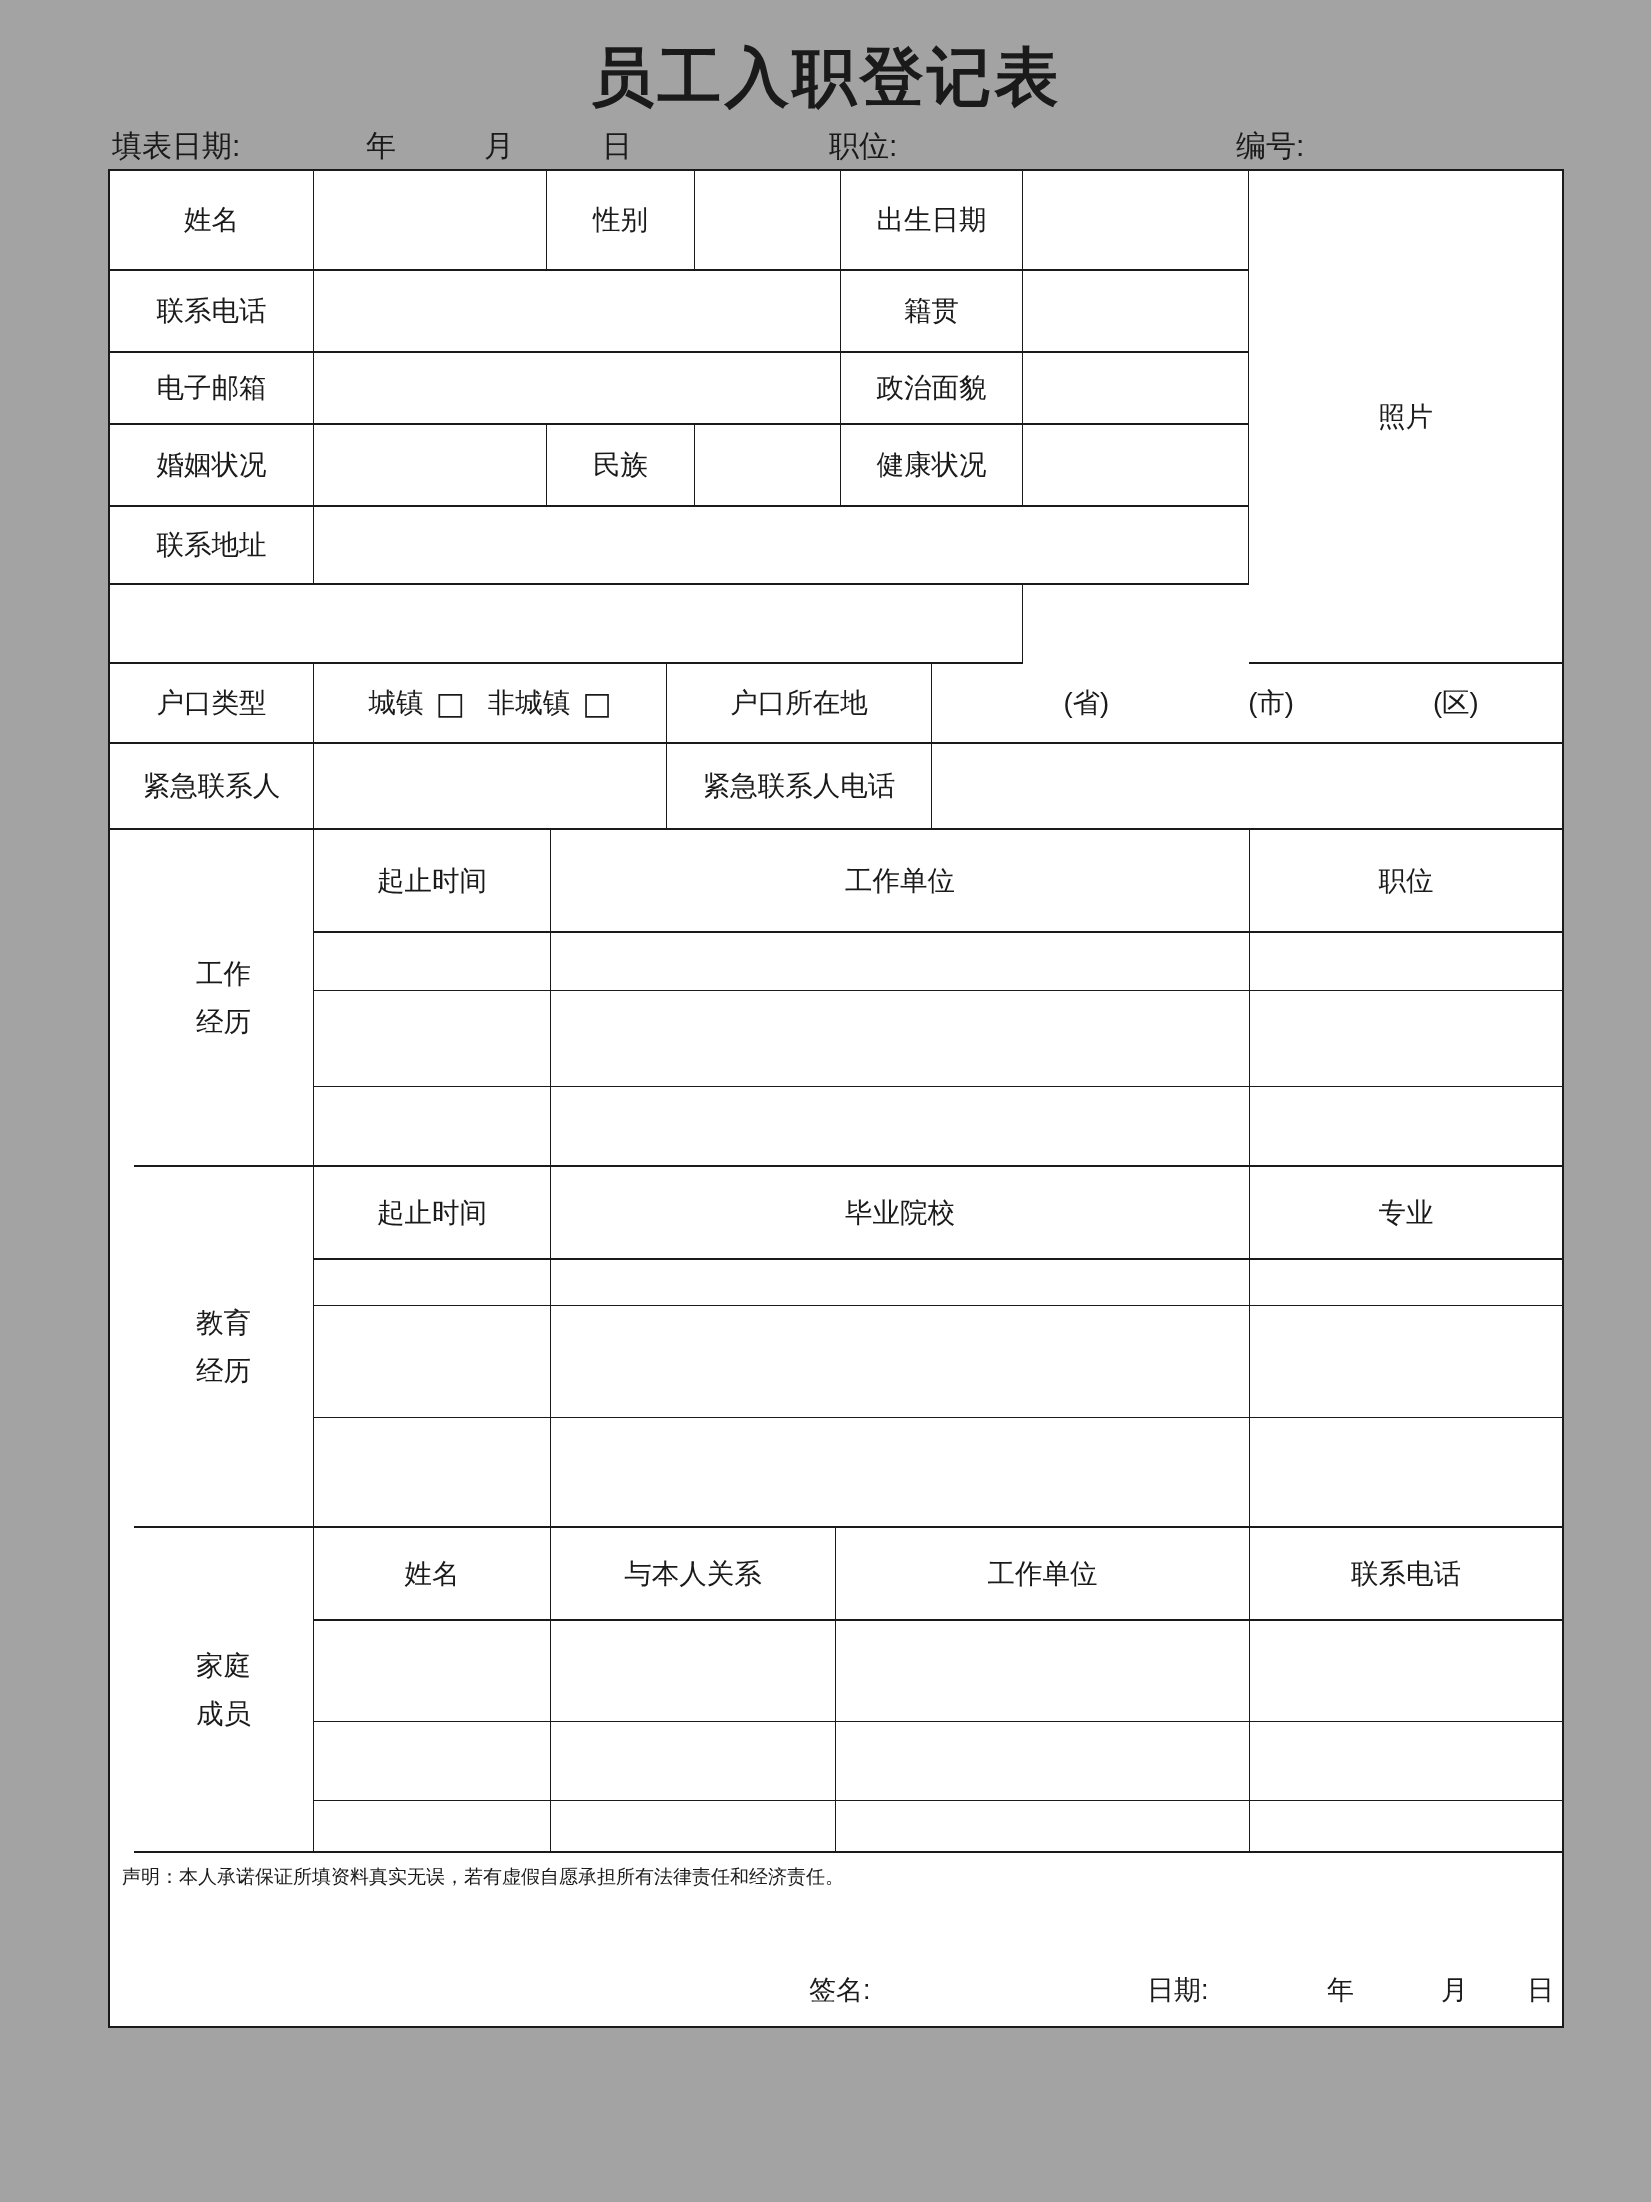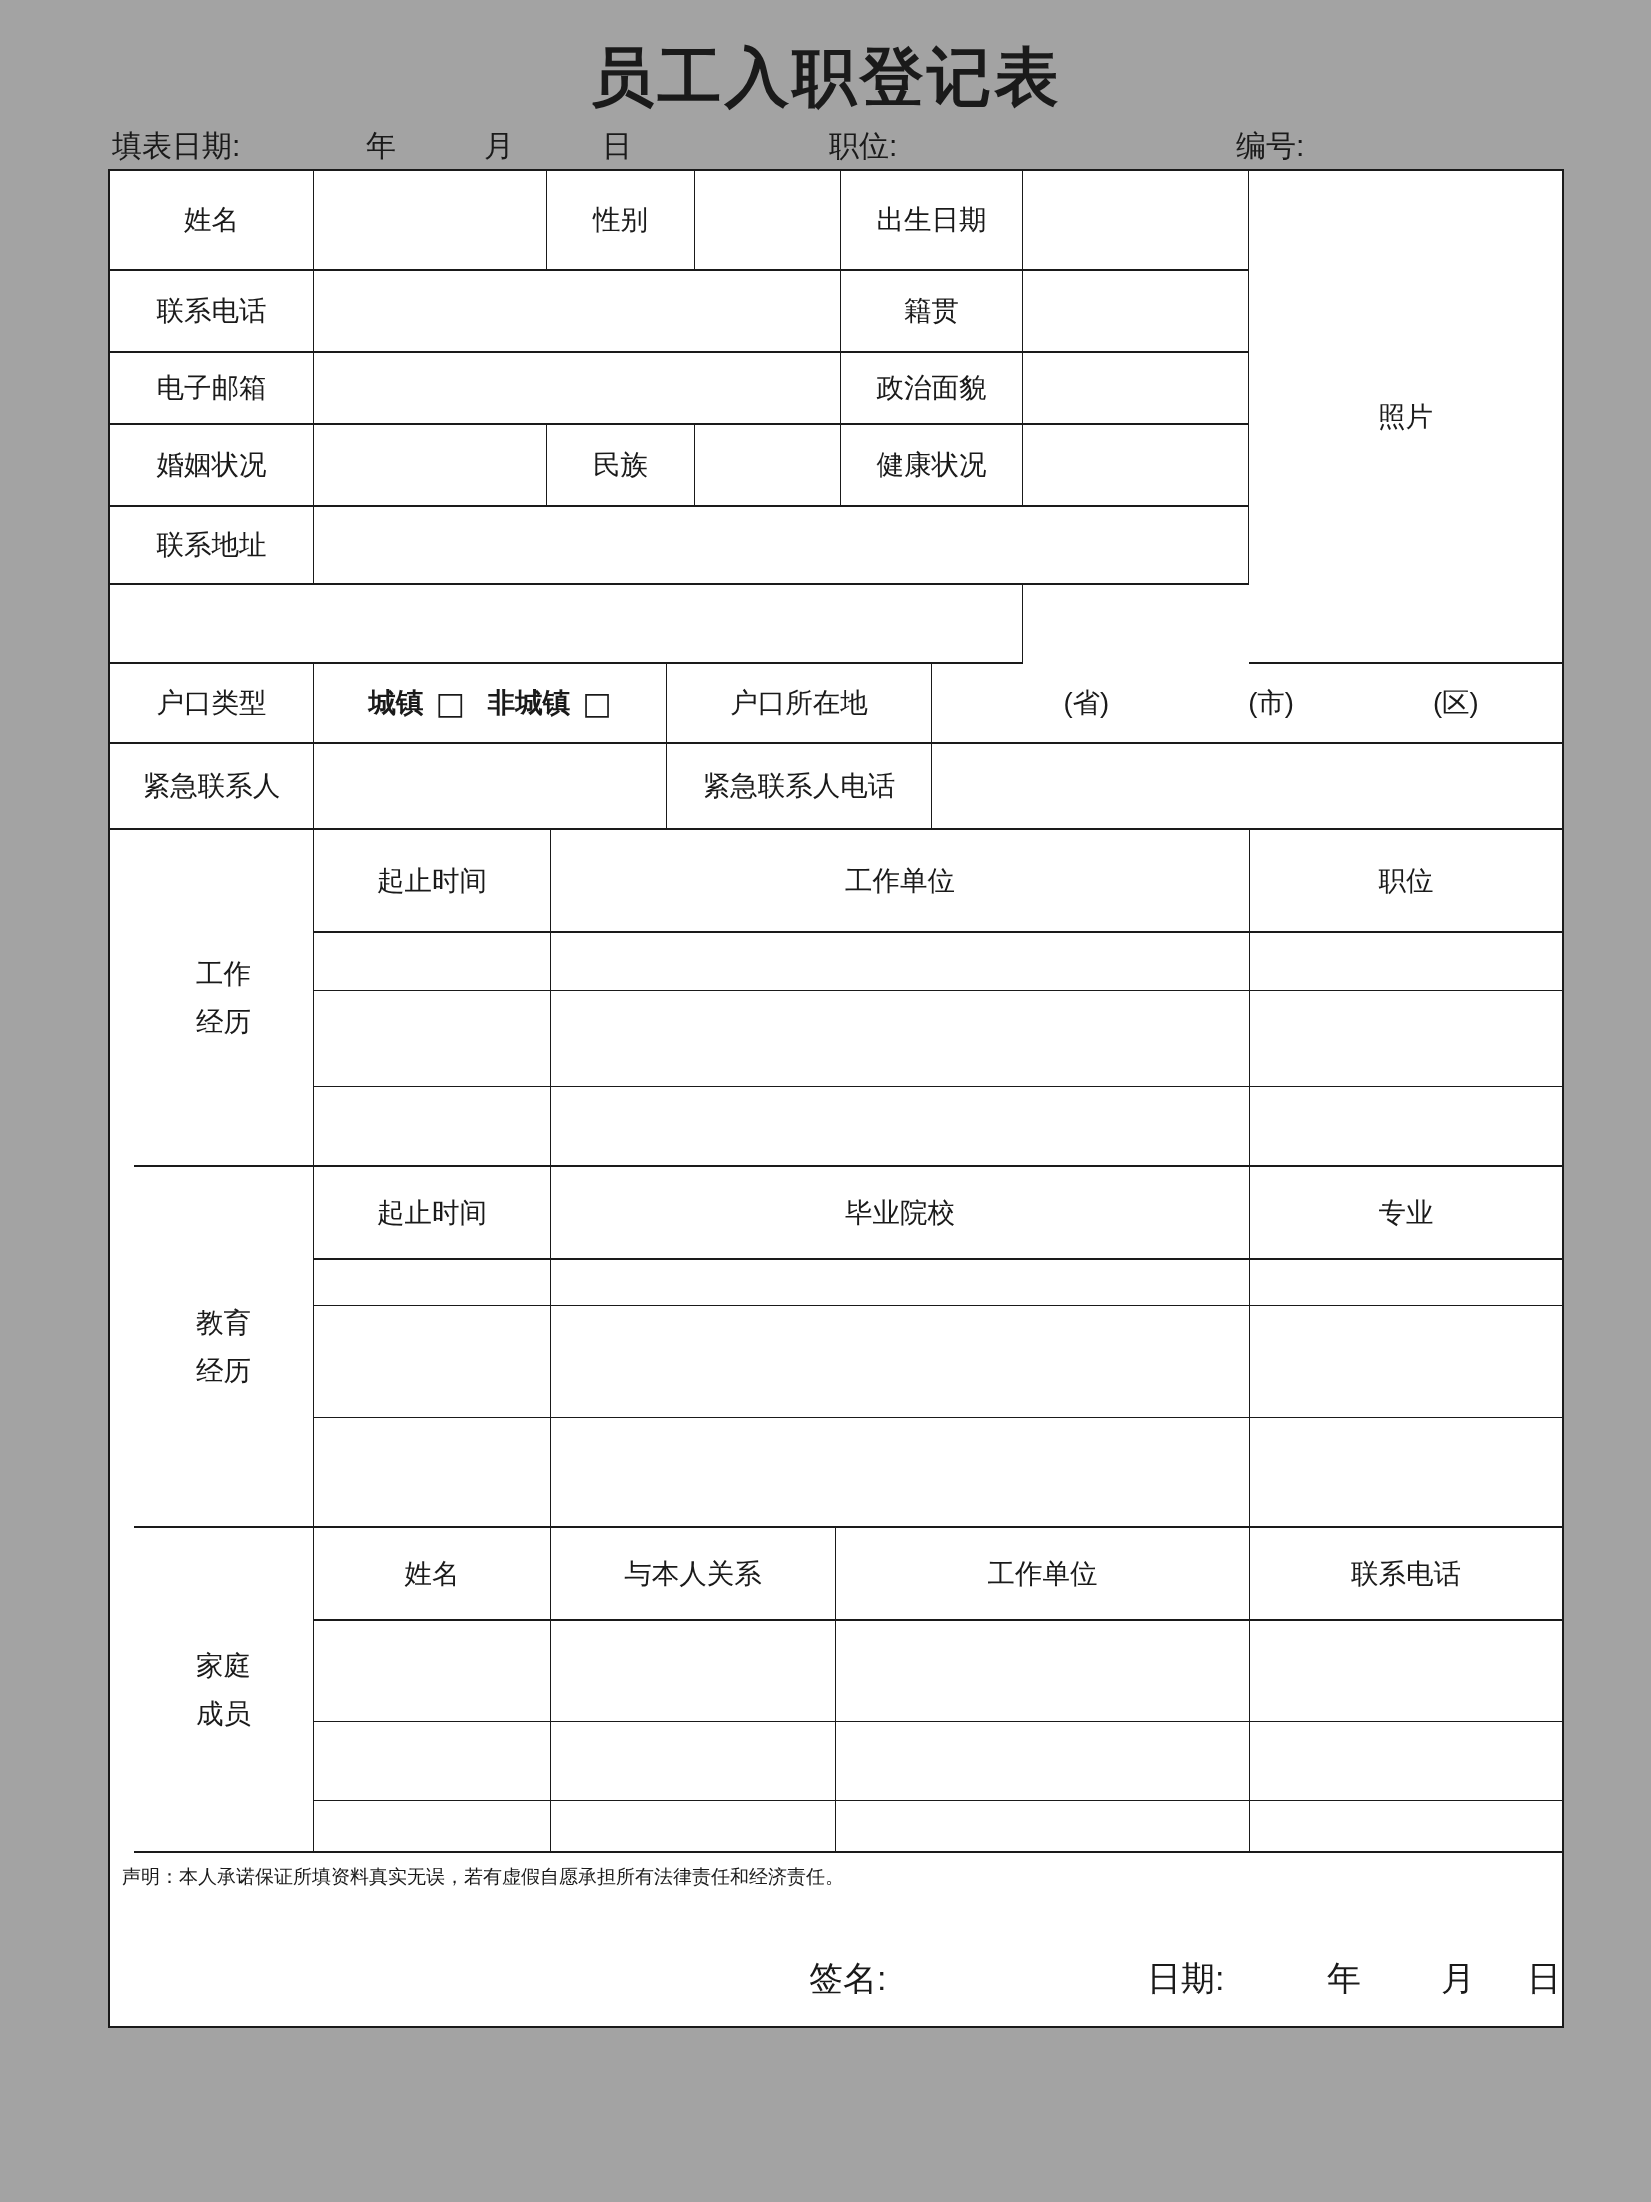--- a/index.html
+++ b/index.html
@@ -35,30 +35,30 @@
     font-size:27.5px; white-space:nowrap; overflow:hidden;
   }
   .noR { border-right:none; }
   .thin { border-bottom-width:1.7px; }
   .span3 { grid-column:span 3; }
   .span5 { grid-column:span 5; }
   .photo-cell { grid-area:1/7/7/8; border-right:none; }
   .sec-label { grid-area:1/1/5/2; flex-direction:column;margin-left:24px; }
   .sec-label span { display:block; line-height:1.72; }
 
-  .opt-cell span { display:inline-block;font-weight:bold; }
+  .opt-cell span { display:inline-block; }
   .cb { font-size:31px; margin-left:12px; font-family:"DejaVu Sans", sans-serif; }
   .gap-left { margin-left:23px; }
 
   .prov-cell { padding-left:62px; padding-right:13.8px; }
   .prov-cell span { flex:1; text-align:center; }
 
   .sec-e { position:relative; height:171px; }
   .statement { position:absolute; top:10.3px; left:12px; right:17px; font-size:19px; line-height:1.5; }
-  .sig-row { position:absolute; top:0; left:0; width:100%; height:100%; font-size:34px; }
+  .sig-row { position:absolute; top:12px; left:0; width:100%; height:100%; font-size:27px; }
   .sig-row span { position:absolute; top:108px; line-height:34px; white-space:nowrap; }
 </style>
 </head>
 <body>
 
 <div class="page">
 
   <h1 class="title">员工入职登记表</h1>
 
   <div class="meta">

